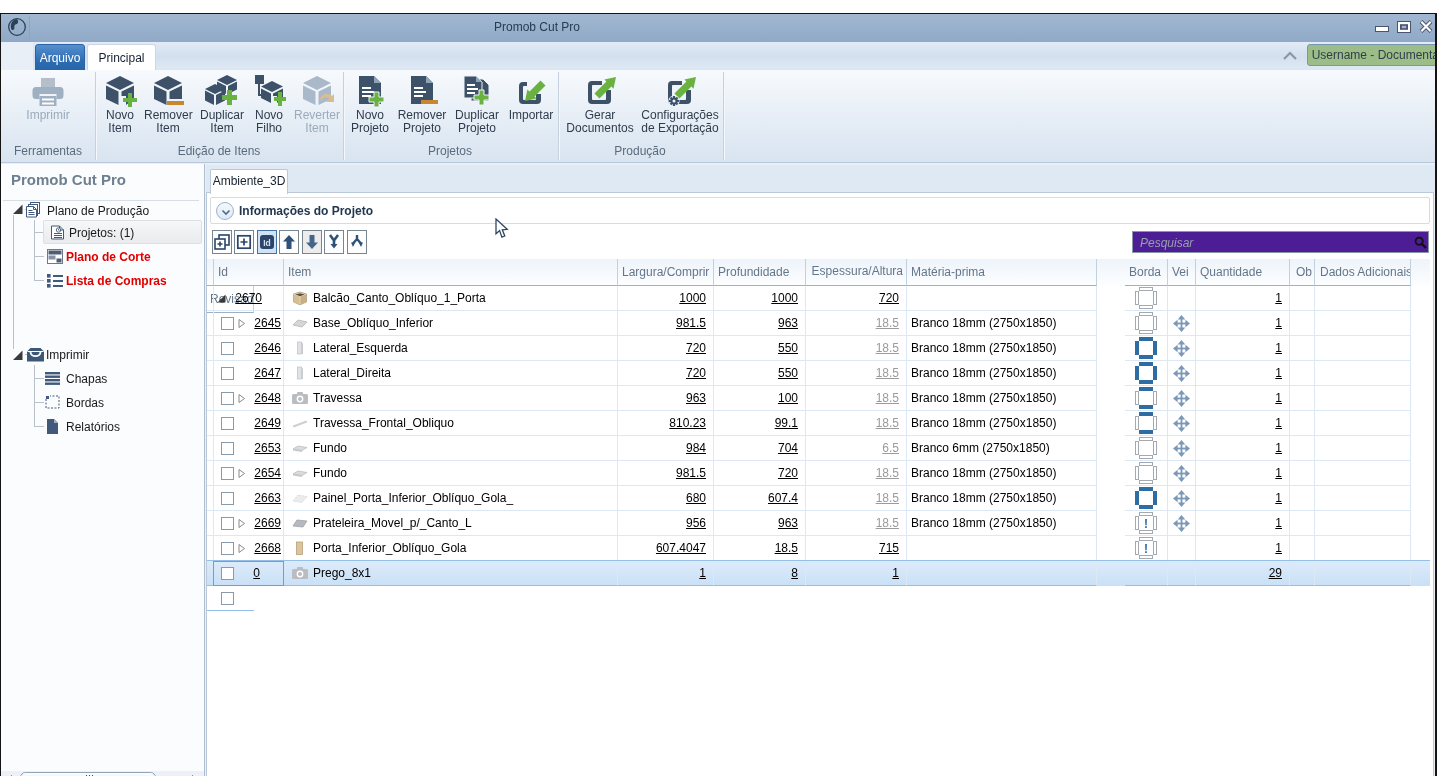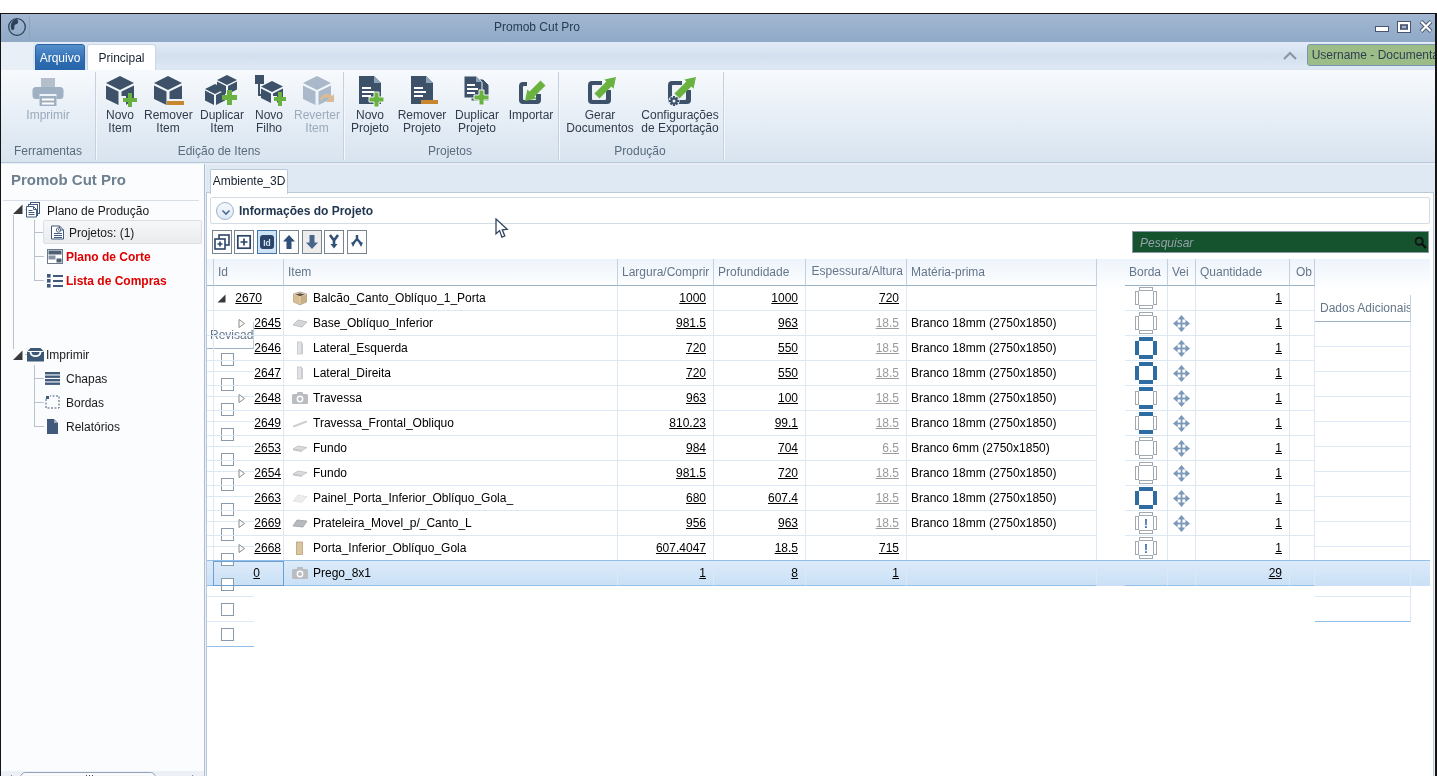--- a/index.html
+++ b/index.html
@@ -50,32 +50,32 @@
 
 #doctab { position:absolute; left:210px; top:5px; width:78px; height:25px; background:#fff;
   border:1px solid #b9c9da; border-bottom:none; border-radius:2px 2px 0 0; color:#16212f; text-align:center; line-height:23px; z-index:10; }
 #mainpanel { position:absolute; left:206px; top:28px; width:1228px; height:588px; background:#fff; border:1px solid #b9c9da; }
 #infohdr { position:absolute; left:3px; top:4px; width:1220px; height:27px; border:1px solid #d4dce6; border-radius:2px; background:#fff; }
 #infohdr .circ { position:absolute; left:5px; top:4px; width:18px; height:18px; border-radius:50%; border:1px solid #9ab2cc; background:linear-gradient(#f4f8fc,#dfeaf5); }
 #infohdr .txt { position:absolute; left:28px; top:6px; font-weight:bold; color:#21374f; font-size:12px; }
 .tbtn { position:absolute; top:37px; width:20px; height:24px; background:#fdfdfd; border:1px solid #76858f; }
 .tbtn.act { background:#cfe3f7; border:1px solid #4472a4; }
 .tbtn.gr { background:#ececec; }
-#searchbox { position:absolute; left:925px; top:38px; width:297px; height:22px; border:1px solid #8898a8; background:#14532d; }
+#searchbox { position:absolute; left:925px; top:38px; width:297px; height:22px; border:1px solid #8898a8; background:#4c1d95; }
 #searchbox .ph { position:absolute; left:7px; top:4px; font-style:italic; color:#97a1ad; }
 
 
 #grid { position:absolute; left:0px; top:66px; width:1223px; font-size:12px; }
 .hrow { height:27px; background:linear-gradient(#eef4fb,#fdfeff); }
 .row { height:25px; background:#fff; }
 .cell { display:inline-block; vertical-align:top; height:100%; border-right:1px solid #dce8f4; border-bottom:1px solid #dce8f4; overflow:hidden; white-space:nowrap; position:relative; }
 .hrow .cell { border-right:1px solid #c2d1e0; border-bottom:1px solid #9db1c6; color:#64768a; }
 .hrow .cell .lt, .hrow .cell span { line-height:26px; }
 .c0{width:7px;} .c1{width:70px;} .c2{width:334px;} .c3{width:96px;} .c4{width:92px;} .c5{width:101px;}
-.c6{width:190px;} .c7{width:43px;margin-left:28px;} .c8{width:28px;} .c9{width:94px;} .c10{width:25px;} .c11{width:96px;margin-top:36px;} .c12{width:47px; border-right:none;}
+.c6{width:190px;} .c7{width:43px;margin-left:28px;} .c8{width:28px;} .c9{width:94px;} .c10{width:25px;} .c11{width:96px;} .c12{width:47px; border-right:none;}
 .num { text-align:right; padding-right:7px; line-height:24px;text-decoration:underline; }
 .grey { color:#9b9b9b; }
 .cell .lt { padding-left:4px; line-height:24px; }
 .row.sel { background:linear-gradient(#ddebfa,#c9e0f6); }
 .row.sel .cell { border-bottom:1px solid #94bfe8; }
 .cbx { position:absolute; left:14px; top:6px; width:13px; height:13px; border:1px solid #8a9aaa; background:#fff; }
 .row .cell { position:relative; }
 </style>
 </head>
 <body>

